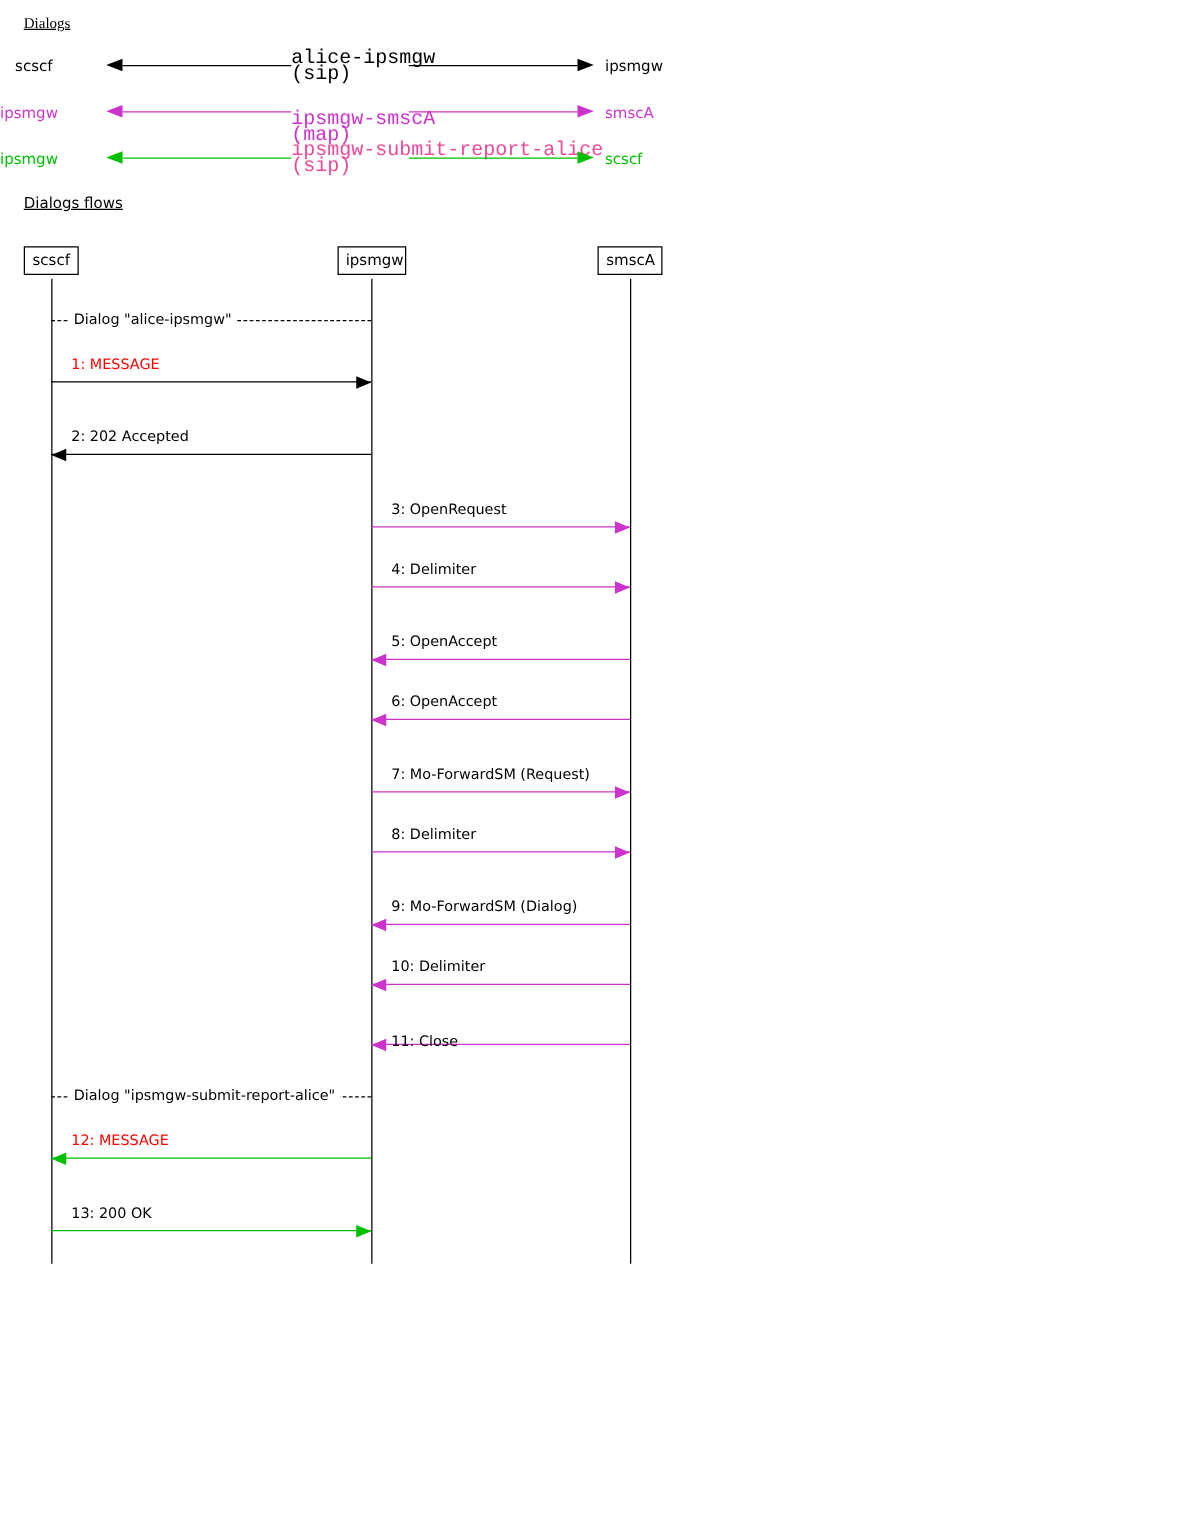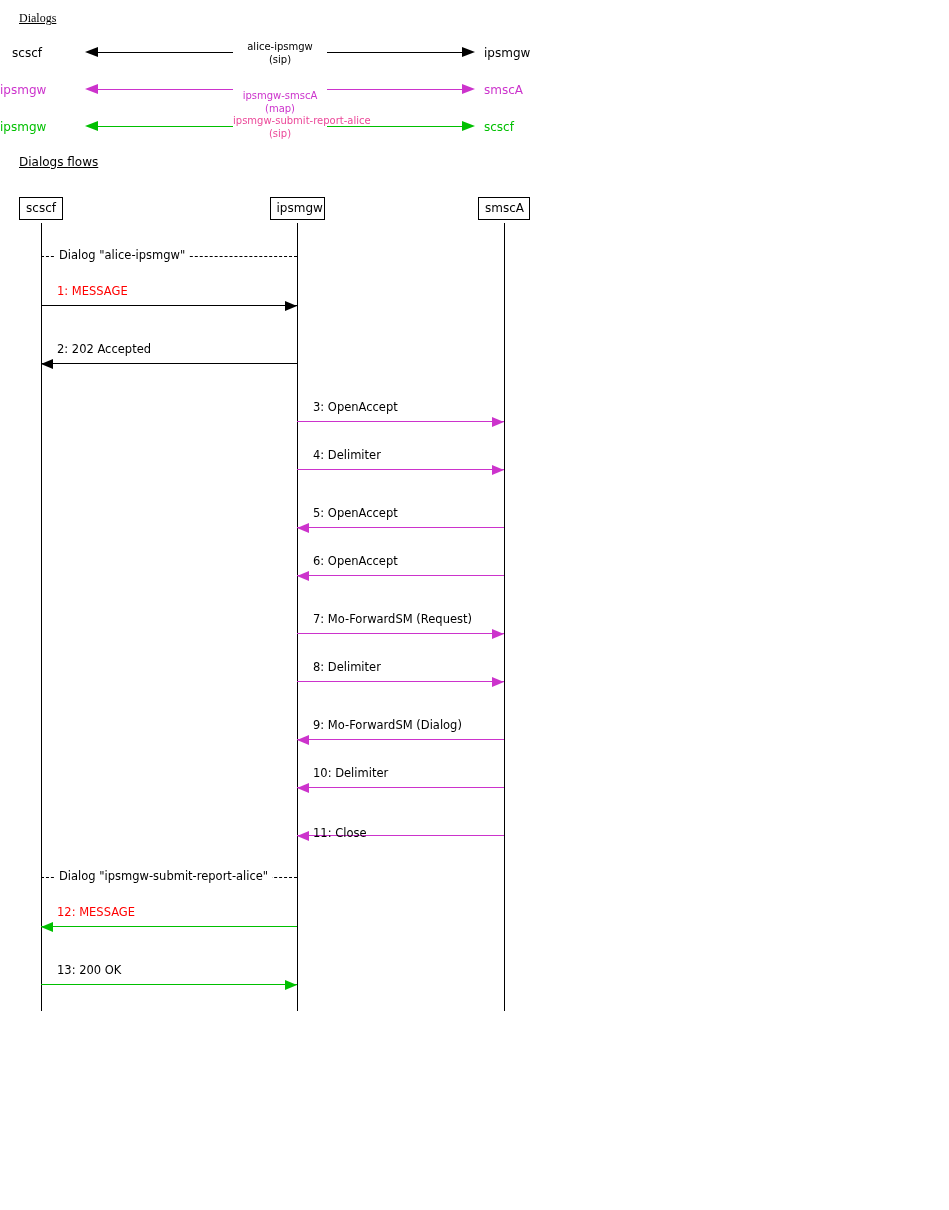--- a/index.html
+++ b/index.html
@@ -26,24 +26,24 @@
     line-height: 14px;
   }
 
   
   .dlg-endpoint {
     font-size: 12px;
     white-space: nowrap;
     line-height: 14px;
   }
   .dlg-label {
-    font-size: 10px;
-    text-align: center;
+    font-size: 16px;
     white-space: nowrap;
     line-height: 13px;
+    font-family: Liberation Mono, monospace;
   }
   .dlg-line {
     height: 0;
     border-top: 1.6px solid currentColor;
   }
   .arrow-head {
     width: 0; height: 0;
     border-top: 5.5px solid transparent;
     border-bottom: 5.5px solid transparent;
   }
@@ -146,21 +146,21 @@
     <div class="abs sep-line" style="left:41px; top:877px; width:256px;"></div>
     <div class="abs sep-label" style="left:55px; top:870px;">Dialog "ipsmgw-submit-report-alice"</div>
     <div class="abs msg-line" style="left:41px; top:305px; width:256px; color:#000000;"></div>
     <div class="abs msg-arrow right" style="left:285px; top:300.5px; color:#000000;"></div>
     <div class="abs msg-label" style="left:57px; top:285px; color:#ff0000;">1: MESSAGE</div>
     <div class="abs msg-line" style="left:41px; top:363px; width:256px; color:#000000;"></div>
     <div class="abs msg-arrow left" style="left:41px; top:358.5px; color:#000000;"></div>
     <div class="abs msg-label" style="left:57px; top:343px; color:#000000;">2: 202 Accepted</div>
     <div class="abs msg-line" style="left:297px; top:421px; width:207px; color:#cc33cc;"></div>
     <div class="abs msg-arrow right" style="left:492px; top:416.5px; color:#cc33cc;"></div>
-    <div class="abs msg-label" style="left:313px; top:401px; color:#000000;">3: OpenAccept</div>
+    <div class="abs msg-label" style="left:313px; top:401px; color:#000000;">3: OpenRequest</div>
     <div class="abs msg-line" style="left:297px; top:469px; width:207px; color:#cc33cc;"></div>
     <div class="abs msg-arrow right" style="left:492px; top:464.5px; color:#cc33cc;"></div>
     <div class="abs msg-label" style="left:313px; top:449px; color:#000000;">4: Delimiter</div>
     <div class="abs msg-line" style="left:297px; top:527px; width:207px; color:#cc33cc;"></div>
     <div class="abs msg-arrow left" style="left:297px; top:522.5px; color:#cc33cc;"></div>
     <div class="abs msg-label" style="left:313px; top:507px; color:#000000;">5: OpenAccept</div>
     <div class="abs msg-line" style="left:297px; top:575px; width:207px; color:#cc33cc;"></div>
     <div class="abs msg-arrow left" style="left:297px; top:570.5px; color:#cc33cc;"></div>
     <div class="abs msg-label" style="left:313px; top:555px; color:#000000;">6: OpenAccept</div>
     <div class="abs msg-line" style="left:297px; top:633px; width:207px; color:#cc33cc;"></div>

